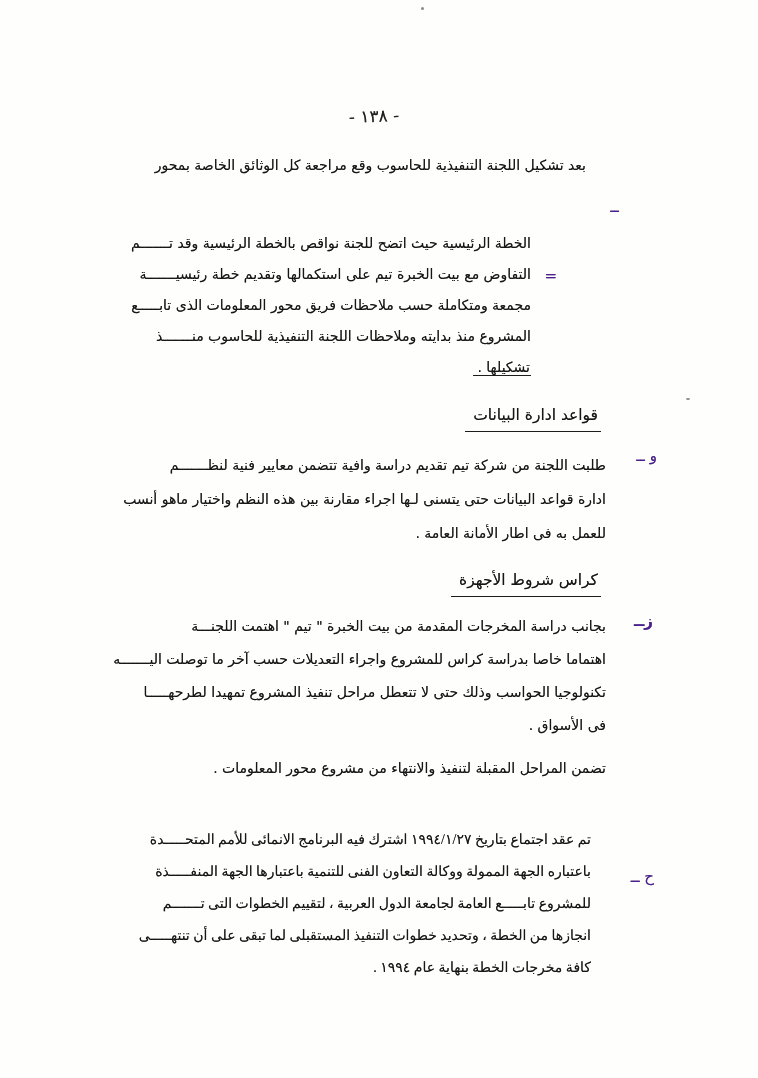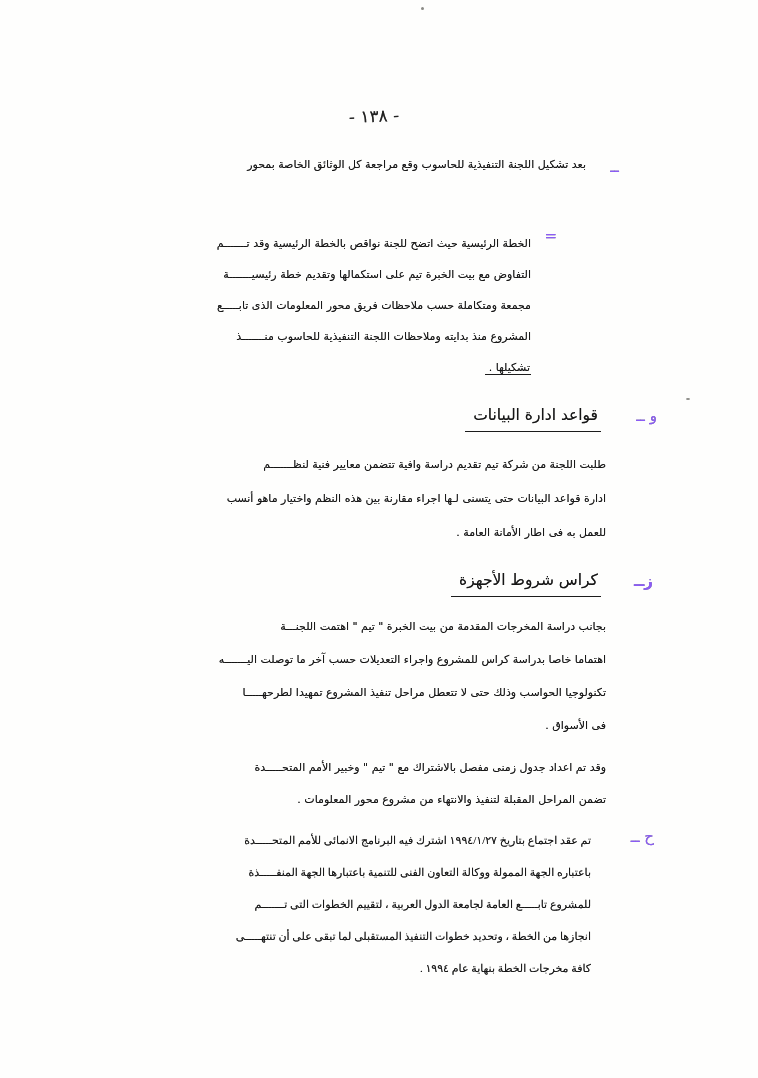--- a/index.html
+++ b/index.html
@@ -13,34 +13,34 @@
     color:#161616;
     text-shadow:0 0 .45px rgba(20,20,20,.55);
   }
   .pagenum{
     position:absolute;top:106px;left:0;right:10px;
     text-align:center;
     font-size:17px;letter-spacing:3px;
     transform:rotate(-2deg);
     color:#222;
   }
-  .block{position:absolute;font-size:11px;}
+  .block{position:absolute;font-size:14px;}
   .tline{white-space:nowrap;text-align:right;}
   .b1{top:146px;right:172px;width:500px;line-height:38px;}
   .b2{top:228px;right:227px;width:445px;line-height:31px;}
   .p1{top:448px;right:152px;width:520px;line-height:34px;}
   .p2{top:610px;right:152px;width:520px;line-height:33px;}
   .p3{top:752px;right:152px;width:520px;line-height:32px;}
   .ph{top:824px;right:167px;width:520px;line-height:32px;font-family:Liberation Serif, serif;}
   .heading{position:absolute;font-size:15.5px;white-space:nowrap;}
   .hw{top:406px;right:157px;}
   .hz{top:571px;right:157px;}
   .uline{border-bottom:1.5px solid #1c1c1c;padding:0 3px 7px 8px;}
   .uline2{border-bottom:1.2px solid #1c1c1c;padding:0 1px 0 4px;margin-top:9px;}
-  .marker{position:absolute;font-size:15px;white-space:nowrap;color:#8b5cf6;}
+  .marker{position:absolute;font-size:15px;white-space:nowrap;color:#4c1d95;margin-top:40px;}
   .m1{top:158px;right:139px;}
   .m2{top:227px;right:201px;}
   .mw{top:407px;right:101px;}
   .mz{top:572px;right:105px;font-weight:bold;}
   .mh{top:828px;right:104px;}
   .speck{position:absolute;background:#8a8a86;border-radius:50%;}
   .s1{top:7px;left:421px;width:3px;height:3px;}
   .s2{top:398px;left:686px;width:4px;height:2px;}
 </style>
 </head>
@@ -82,21 +82,20 @@
     <span class="uline">كراس شروط الأجهزة</span>
   </div>
   <div class="block p2">
     <div class="tline">بجانب  دراسة  المخرجات المقدمة من بيت الخبرة " تيم "  اهتمت اللجنـــة</div>
     <div class="tline">اهتماما خاصا بدراسة كراس للمشروع واجراء التعديلات حسب آخر ما توصلت اليـــــــه</div>
     <div class="tline">تكنولوجيا الحواسب وذلك حتى لا تتعطل مراحل تنفيذ المشروع  تمهيدا لطرحهـــــا</div>
     <div class="tline">فى الأسواق .</div>
   </div>
 
   <div class="block p3">
-    <div class="tline">وقد تم اعداد جدول زمنى مفصل بالاشتراك مع " تيم " وخبير الأمم  المتحـــــدة</div>
     <div class="tline">تضمن المراحل المقبلة لتنفيذ والانتهاء  من مشروع محور المعلومات .</div>
   </div>
 
   <div class="marker mh">ح ــ</div>
   <div class="block ph">
     <div class="tline">تم عقد  اجتماع بتاريخ ١٩٩٤/١/٢٧ اشترك فيه البرنامج الانمائى للأمم  المتحـــــدة</div>
     <div class="tline">باعتباره الجهة الممولة ووكالة التعاون الفنى للتنمية باعتبارها الجهة المنفـــــذة</div>
     <div class="tline">للمشروع تابـــــع العامة  لجامعة الدول العربية ،  لتقييم الخطوات التى تـــــــم</div>
     <div class="tline">انجازها من الخطة ،  وتحديد خطوات التنفيذ المستقبلى لما تبقى على أن تنتهـــــى</div>
     <div class="tline">كافة  مخرجات  الخطة بنهاية  عام ١٩٩٤ .</div>

